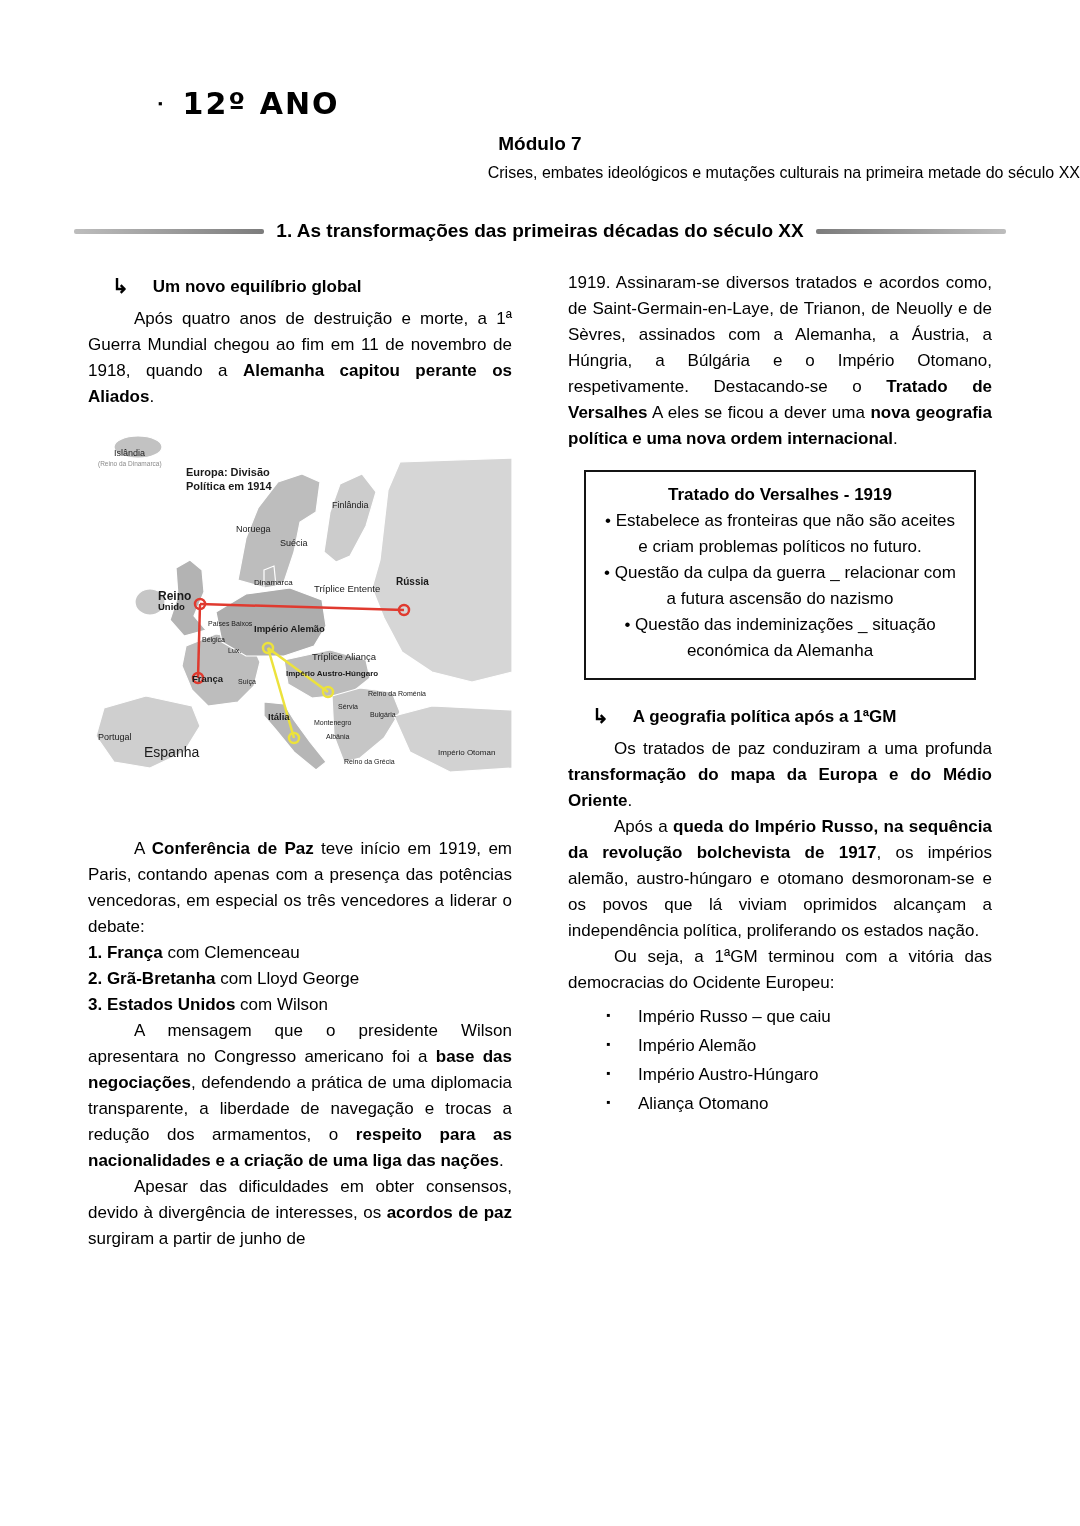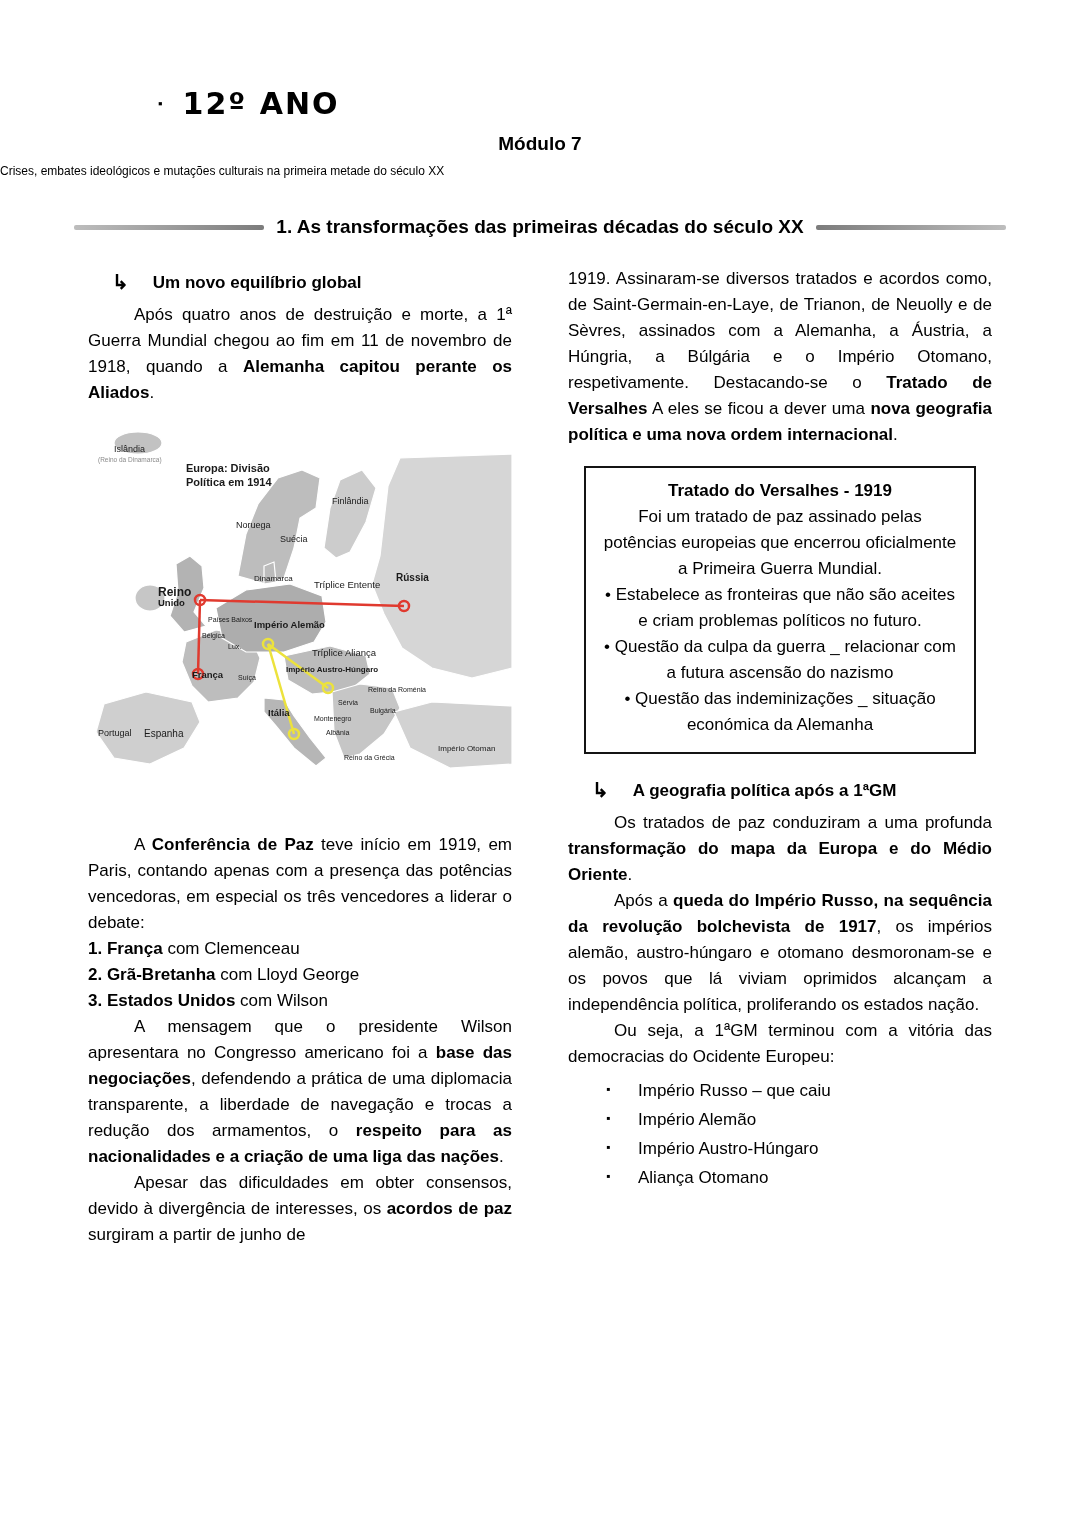--- a/index.html
+++ b/index.html
@@ -9,21 +9,21 @@
     font-family:"Liberation Sans", sans-serif;
     color:#000;
   }
   .page { width:1080px; height:1526px; padding-top:86px; overflow:hidden; }
 
   
   .grade-row { display:flex; align-items:center; gap:20px; padding-left:158px; margin-bottom:12px; }
   .grade-bullet { font-size:13px; line-height:1; }
   .grade-text { font-family:"DejaVu Sans", sans-serif; font-size:30px; font-weight:800; letter-spacing:2px; }
   .module-title { text-align:center; font-size:19px; font-weight:700; margin-top:4px; }
-  .module-subtitle { text-align:left; font-size:12px; margin-top:9px; }
+  .module-subtitle { text-align:right; font-size:16px; margin-top:9px; }
 
   .section-header { display:flex; align-items:center; gap:12px; margin:38px 74px 0; }
   .rule { flex:1; height:5px; border-radius:2px; }
   .rule-left  { background:linear-gradient(to right,#bdbdbd,#7c7c7c); }
   .rule-right { background:linear-gradient(to left,#bdbdbd,#7c7c7c); }
   .section-title { font-size:19px; font-weight:700; white-space:nowrap; }
 
   
   .columns { display:flex; gap:56px; padding:28px 88px 0; }
   .col { width:424px; font-size:17px; line-height:1.53; text-align:justify; }
@@ -136,40 +136,39 @@
             <span class="map-label" style="left: 104px; top: 254px; font-size: 9.5px; font-weight: 700;">França</span>
             <span class="map-label" style="left: 150px; top: 258px; font-size: 7px;">Suíça</span>
             <span class="map-label" style="left: 280px; top: 270px; font-size: 7px;">Reino da Roménia</span>
             <span class="map-label" style="left: 250px; top: 283px; font-size: 7px;">Sérvia</span>
             <span class="map-label" style="left: 282px; top: 291px; font-size: 7px;">Bulgária</span>
             <span class="map-label" style="left: 180px; top: 292px; font-size: 9.5px; font-weight: 700;">Itália</span>
             <span class="map-label" style="left: 226px; top: 299px; font-size: 7px;">Montenegro</span>
             <span class="map-label" style="left: 238px; top: 313px; font-size: 7px;">Albânia</span>
             <span class="map-label" style="left: 350px; top: 308px; font-size: 8px; margin-top: 20px;">Império Otoman</span>
             <span class="map-label" style="left: 10px; top: 312px; font-size: 9px;">Portugal</span>
-            <span class="map-label" style="left: 56px; top: 312px; font-size: 10px;">Espanha</span>
+            <span class="map-label" style="left: 56px; top: 324px; font-size: 14px;">Espanha</span>
             <span class="map-label" style="left: 256px; top: 338px; font-size: 7px;">Reino da Grécia</span>
           </div>
       </figure>
 
       <p class="para indent">A <b>Conferência de Paz</b> teve início em 1919, em Paris, contando apenas com a presença das potências vencedoras, em especial os três vencedores a liderar o debate:</p>
       <p class="para"><b>1. França</b> com Clemenceau</p>
       <p class="para"><b>2. Grã-Bretanha</b> com Lloyd George</p>
       <p class="para"><b>3. Estados Unidos</b> com Wilson</p>
       <p class="para indent">A mensagem que o presidente Wilson apresentara no Congresso americano foi a <b>base das negociações</b>, defendendo a prática de uma diplomacia transparente, a liberdade de navegação e trocas a redução dos armamentos, o <b>respeito para as nacionalidades e a criação de uma liga das nações</b>.</p>
       <p class="para indent">Apesar das dificuldades em obter consensos, devido à divergência de interesses, os <b>acordos de paz</b> surgiram a partir de junho de</p>
     </div>
 
     <div class="col">
 
       <p class="para">1919. Assinaram-se diversos tratados e acordos como, de Saint-Germain-en-Laye, de Trianon, de Neuolly e de Sèvres, assinados com a Alemanha, a Áustria, a Húngria, a Búlgária e o Império Otomano, respetivamente. Destacando-se o <b>Tratado de Versalhes</b> A eles se ficou a dever uma <b>nova geografia política e uma nova ordem internacional</b>.</p>
 
       <div class="vbox">
         <div class="vbox-title">Tratado do Versalhes - 1919</div>
-        <div>Foi um tratado de paz assinado pelas potências europeias que encerrou oficialmente a Primeira Guerra Mundial.</div>
         <div class="vbox-bullet">Estabelece as fronteiras que não são aceites e criam problemas políticos no futuro.</div>
         <div class="vbox-bullet">Questão da culpa da guerra _ relacionar com a futura ascensão do nazismo</div>
         <div class="vbox-bullet">Questão das indeminizações _ situação económica da Alemanha</div>
       </div>
 
       <div class="subheading">
         <span class="arrow-icon">↳</span>
         <span>A geografia política após a 1ªGM</span>
       </div>
 

